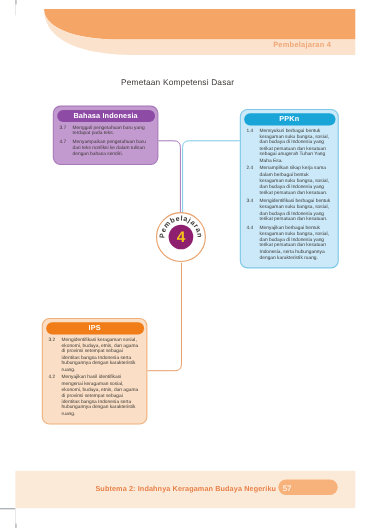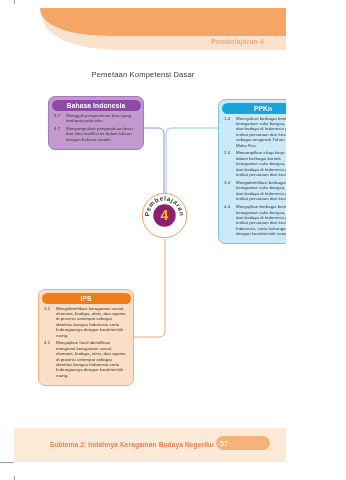--- a/index.html
+++ b/index.html
@@ -15,20 +15,21 @@
     position: relative;
   }
 
   
   #page {
     position: absolute;
     left: 0; top: 0;
     width: 286px; height: 480px;
     background: #ffffff;
     overflow: hidden;
+    padding-left: 37px;
   }
 
   
   .crop-mark {
     position: absolute;
     background: #9aa0a6;
   }
   .crop-v { width: 1px; }
   .crop-h { height: 1px; }
 

